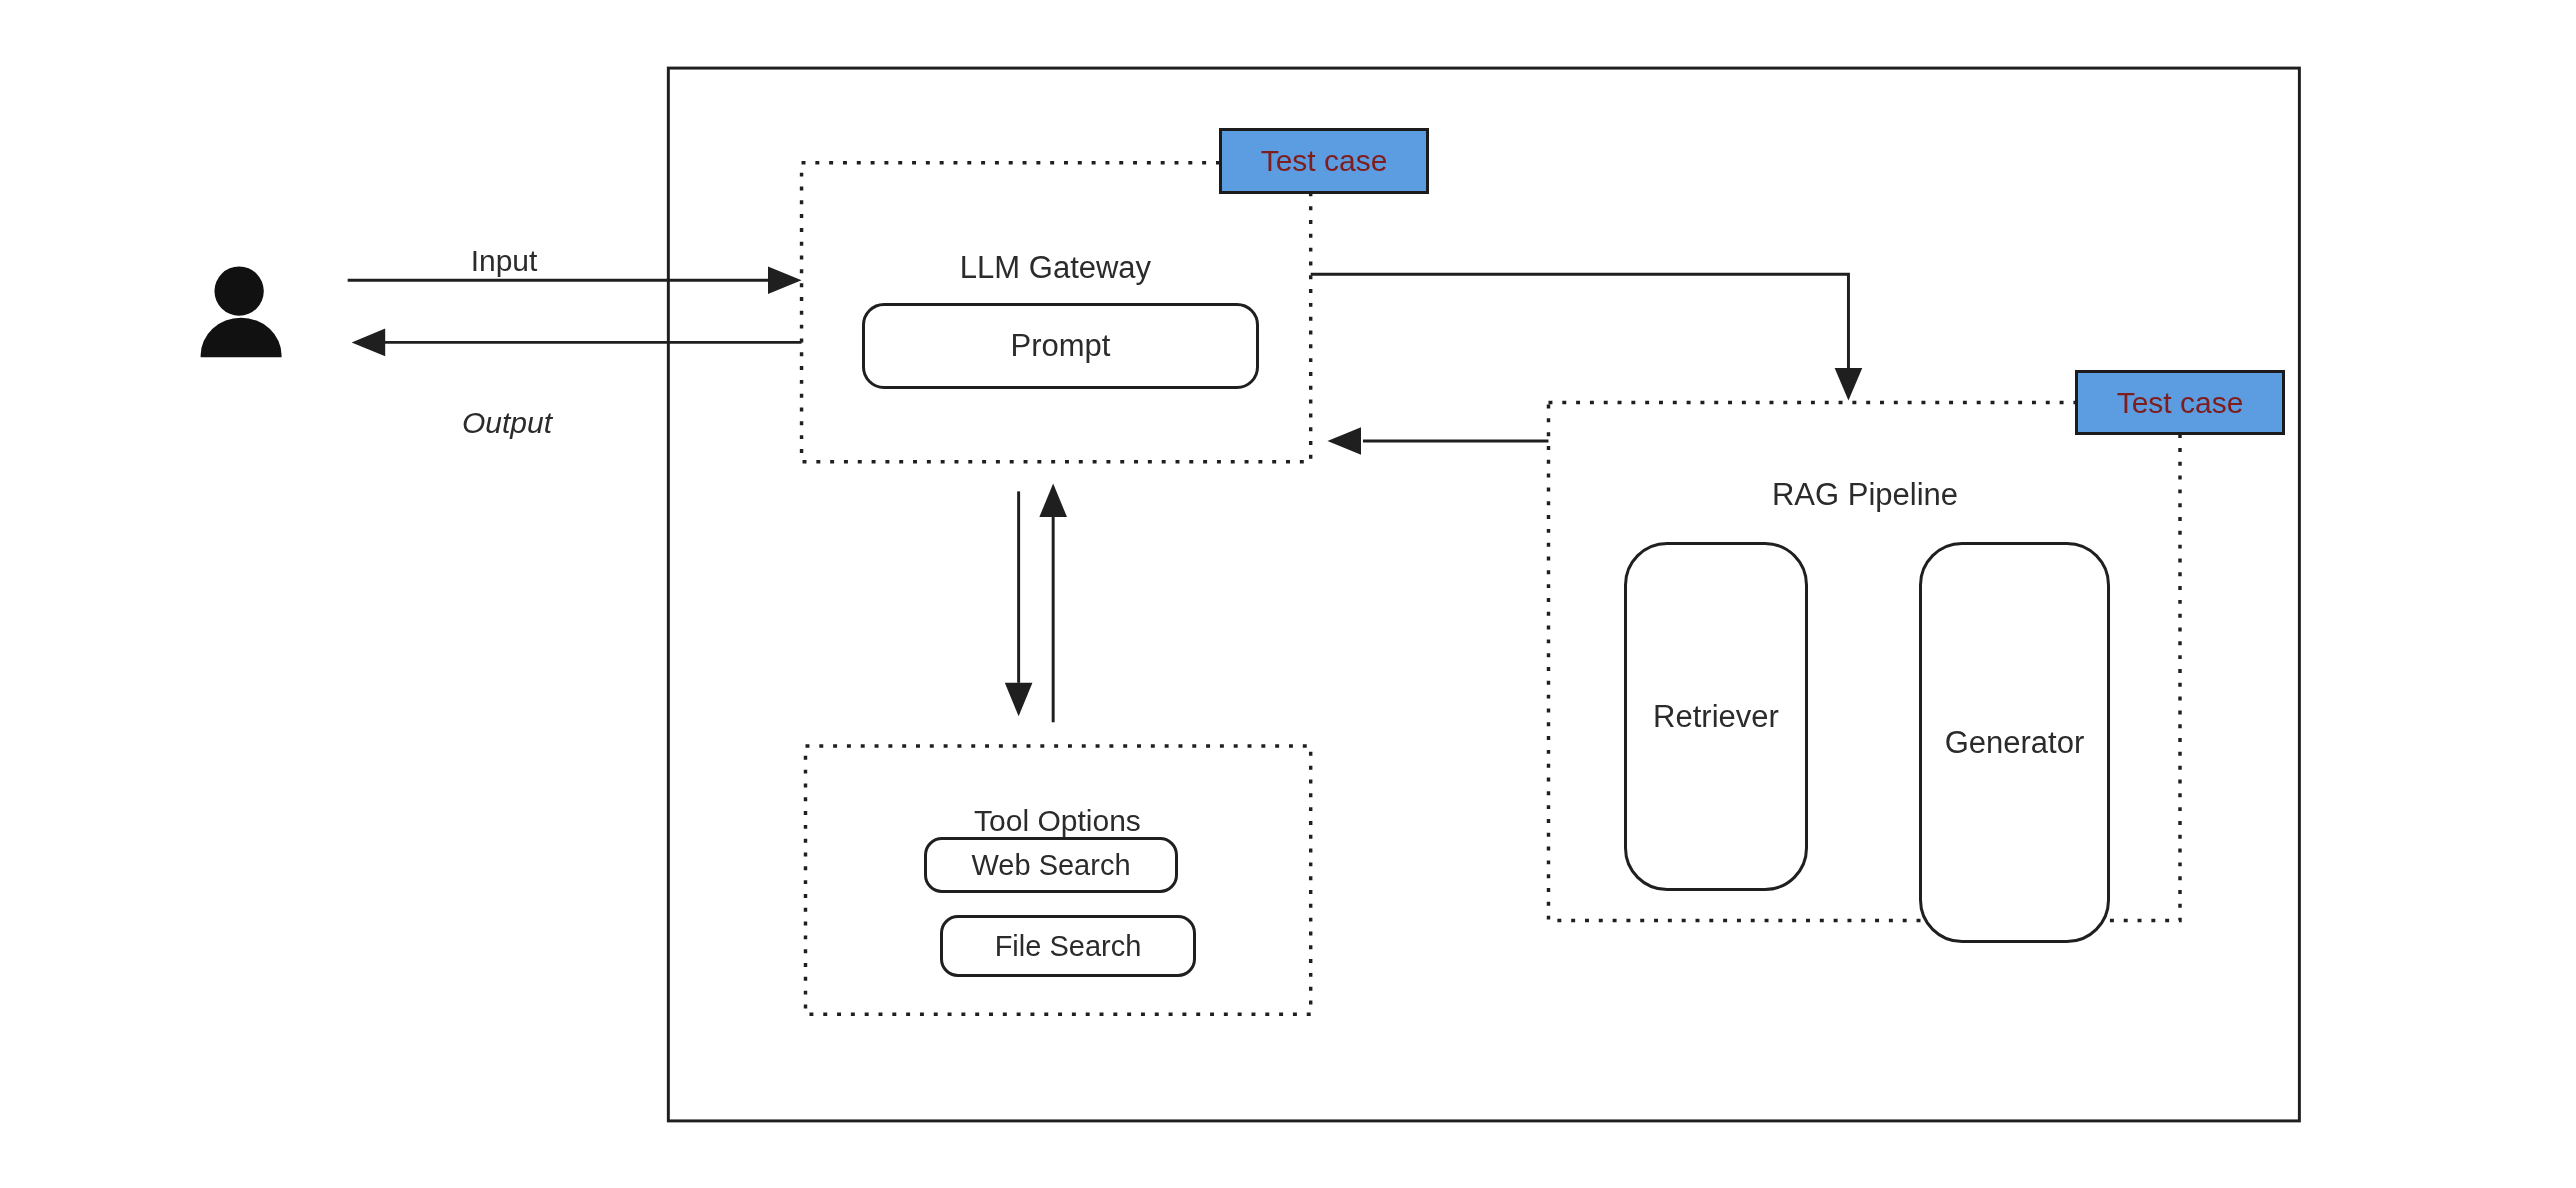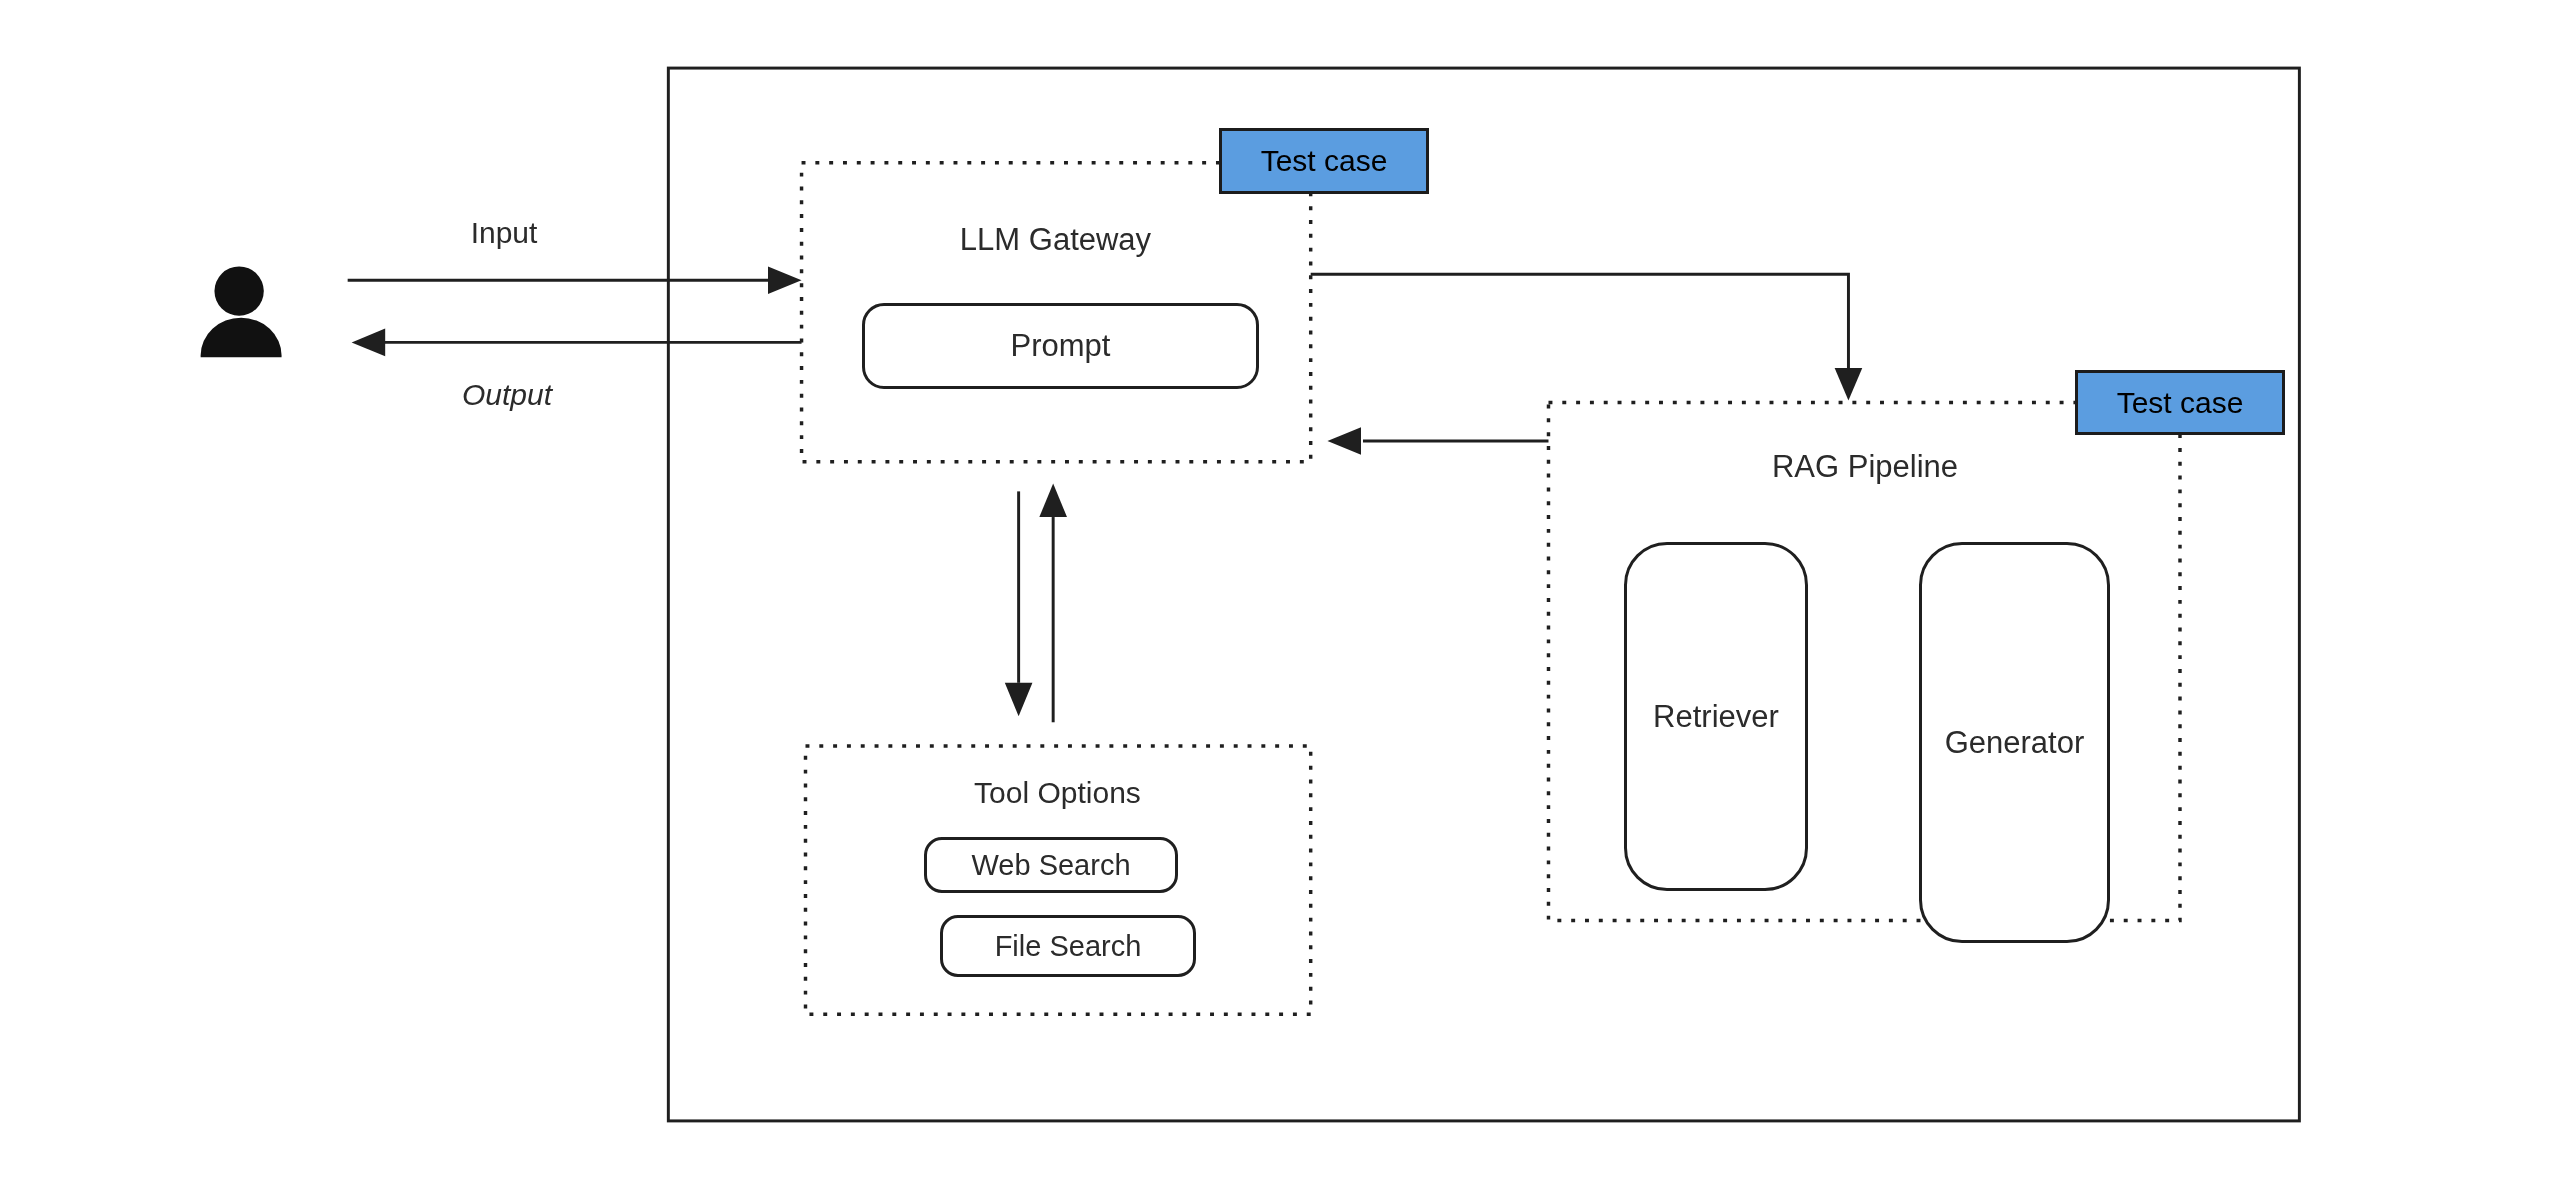--- a/index.html
+++ b/index.html
@@ -18,41 +18,42 @@
     overflow:hidden;
   }
   .shapes{position:absolute;left:0;top:0;width:2576px;height:1188px;}
   .label{
     position:absolute;
     text-align:center;
     font-size:30px;
     line-height:1.15;
     color:var(--text);
     white-space:nowrap;
+    margin-top:28px;
   }
   .node{
     position:absolute;
     display:flex;align-items:center;justify-content:center;
     border:3px solid var(--line);
     background:#ffffff;
     font-size:30px;
     color:var(--text);
     box-sizing:border-box;
     white-space:nowrap;
   }
   .pill{border-radius:22px;}
   .tall{border-radius:43px;}
   .tool{border-radius:18px;font-size:29px;}
   .badge{
     position:absolute;
     display:flex;align-items:center;justify-content:center;
     background:var(--badge-fill);
     border:3px solid var(--badge-border);
     font-size:30px;
-    color:#000000;
+    color:#7f1d1d;
     box-sizing:border-box;
     white-space:nowrap;
   }
 </style>
 </head>
 <body>
 
 <div class="canvas">
 
   <svg class="shapes" viewBox="0 0 2610 1204" xmlns="http://www.w3.org/2000/svg">

